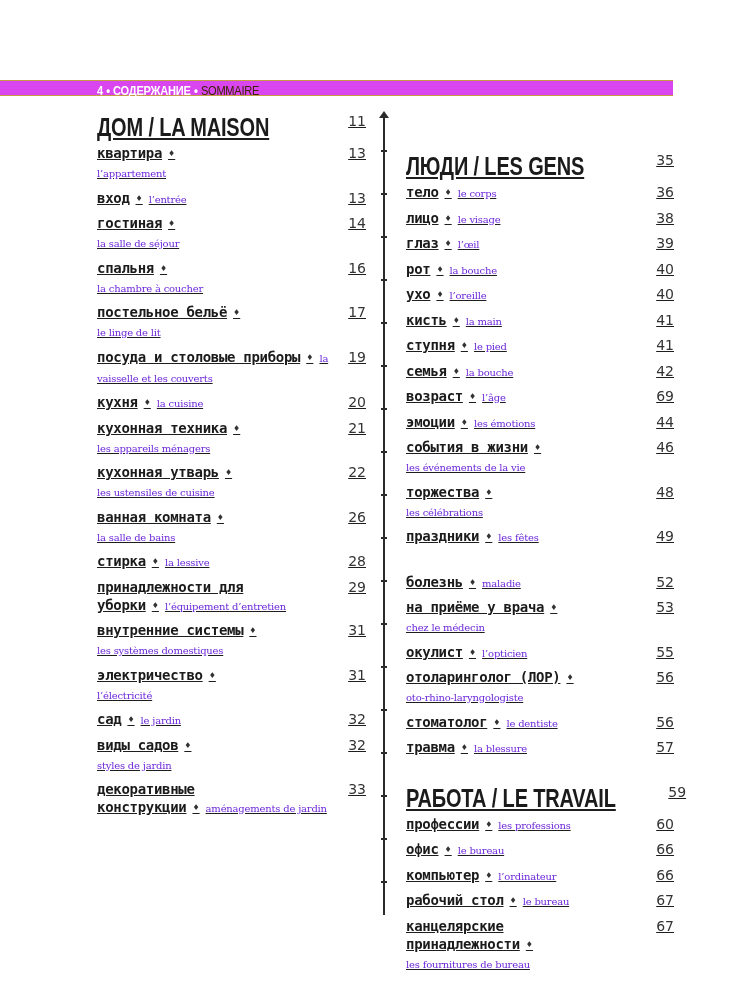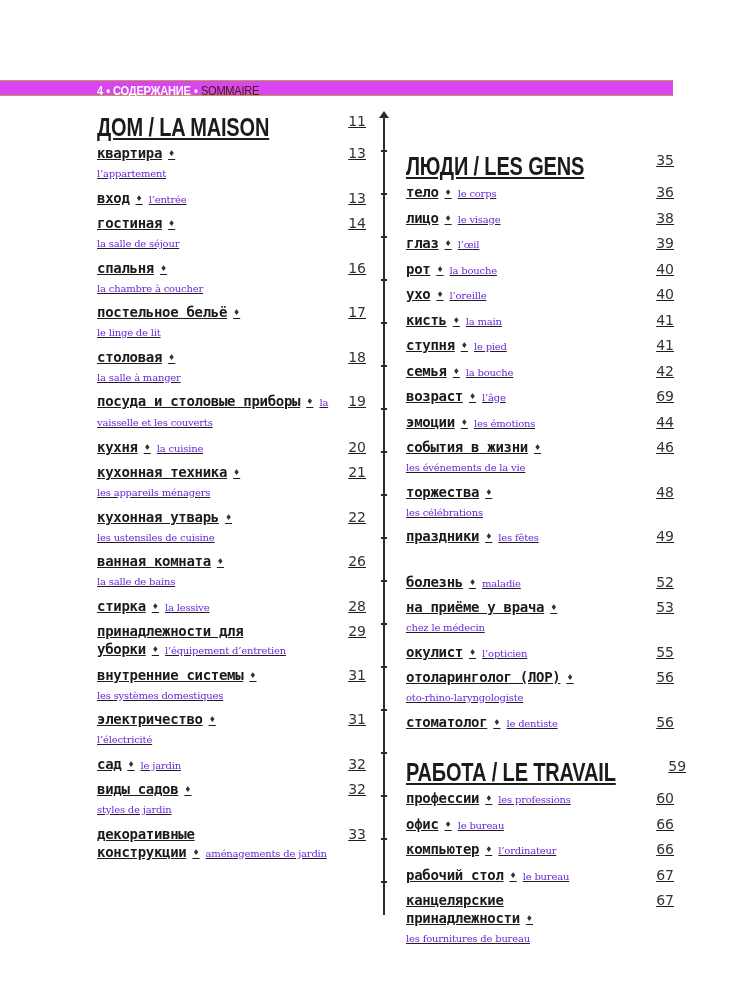--- a/index.html
+++ b/index.html
@@ -87,24 +87,20 @@
       <div class="txt"><span class="ru">гостиная</span><span class="dot">♦</span><br><span class="fr">la salle de séjour</span></div>
       <span class="n">14</span>
     </div>
     <div class="entry">
       <div class="txt"><span class="ru">спальня</span><span class="dot">♦</span><br><span class="fr">la chambre à coucher</span></div>
       <span class="n">16</span>
     </div>
     <div class="entry">
       <div class="txt"><span class="ru">постельное бельё</span><span class="dot">♦</span><br><span class="fr">le linge de lit</span></div>
       <span class="n">17</span>
-    </div>
-    <div class="entry">
-      <div class="txt"><span class="ru">столовая</span><span class="dot">♦</span><br><span class="fr">la salle à manger</span></div>
-      <span class="n">18</span>
     </div>
     <div class="entry">
       <div class="txt"><span class="ru">посуда и столовые приборы</span><span class="dot">♦</span><span class="fr">la vaisselle et les couverts</span></div>
       <span class="n">19</span>
     </div>
     <div class="entry">
       <div class="txt"><span class="ru">кухня</span><span class="dot">♦</span><span class="fr">la cuisine</span></div>
       <span class="n">20</span>
     </div>
     <div class="entry">
@@ -241,20 +237,24 @@
       <span class="n">55</span>
     </div>
     <div class="entry">
       <div class="txt"><span class="ru">отоларинголог (ЛОР)</span><span class="dot">♦</span><br><span class="fr">oto-rhino-laryngologiste</span></div>
       <span class="n">56</span>
     </div>
     <div class="entry">
       <div class="txt"><span class="ru">стоматолог</span><span class="dot">♦</span><span class="fr">le dentiste</span></div>
       <span class="n">56</span>
     </div>
+    <div class="entry">
+      <div class="txt"><span class="ru">травма</span><span class="dot">♦</span><span class="fr">la blessure</span></div>
+      <span class="n">57</span>
+    </div>
     <div class="gap"></div>
     <div class="section-title">
       <span class="t">РАБОТА / LE TRAVAIL</span>
       <span class="n">59</span>
     </div>
     <div class="entry">
       <div class="txt"><span class="ru">профессии</span><span class="dot">♦</span><span class="fr">les professions</span></div>
       <span class="n">60</span>
     </div>
     <div class="entry">

